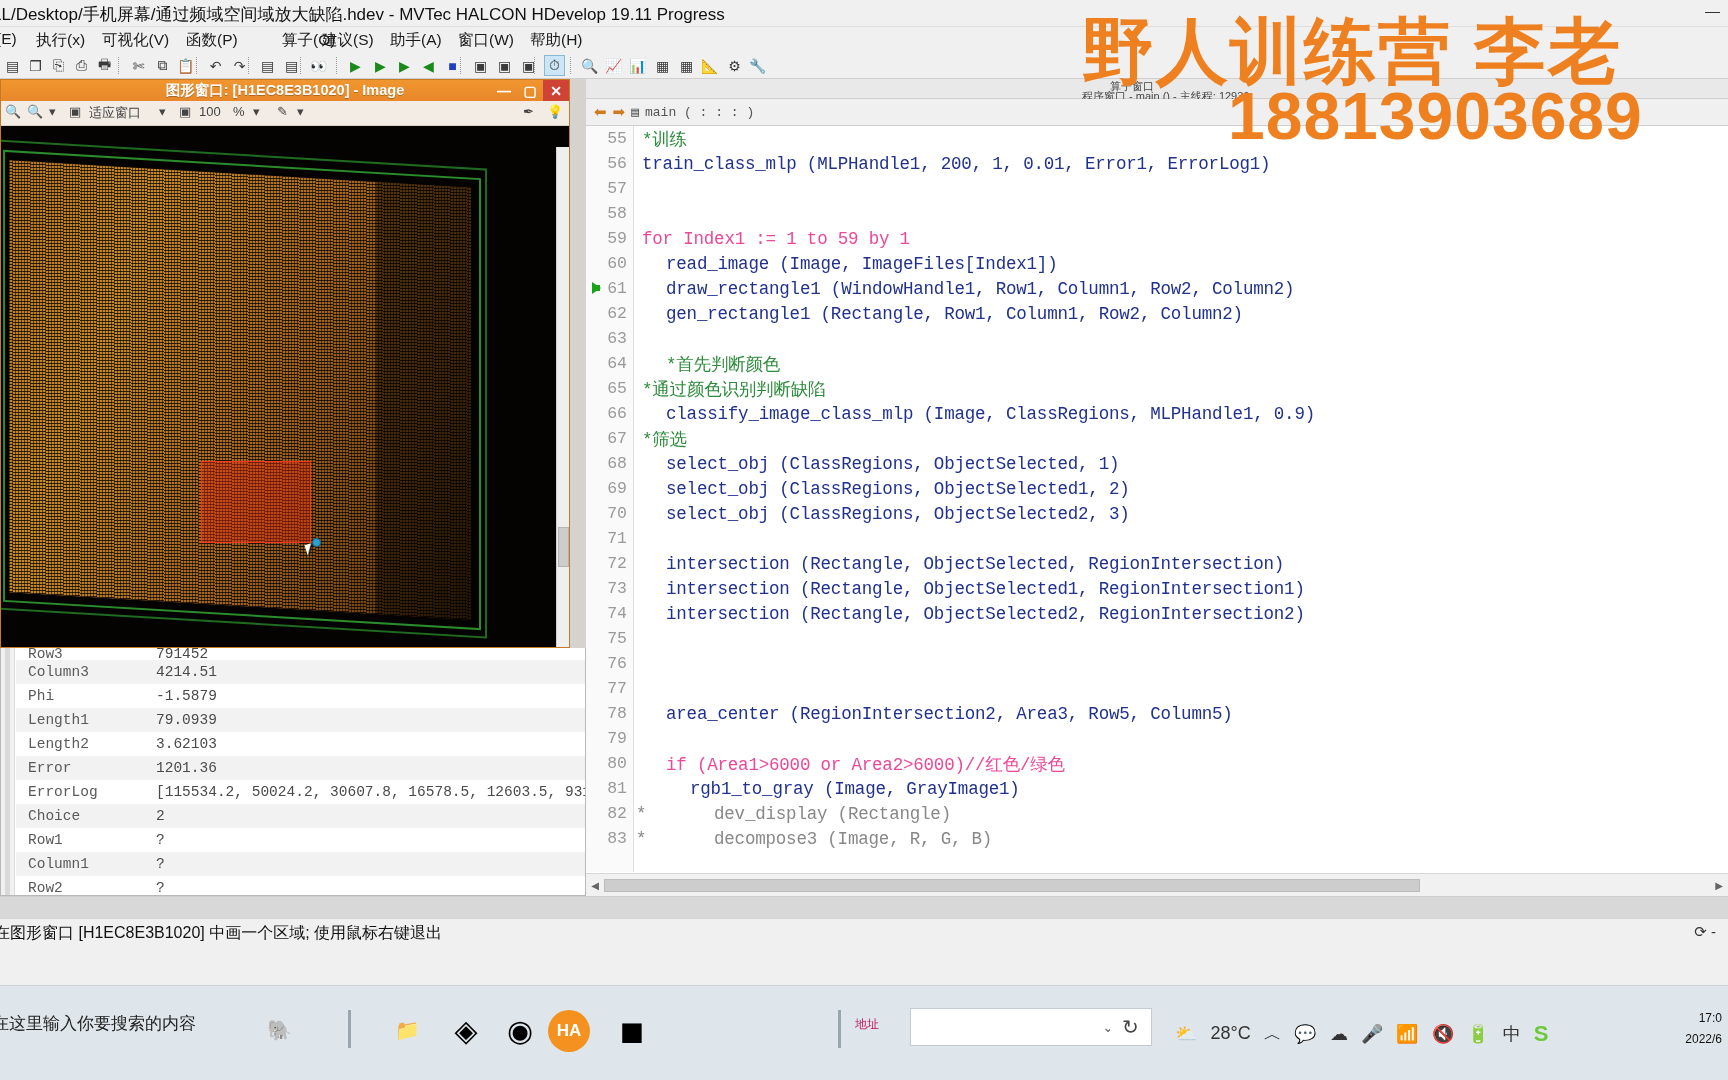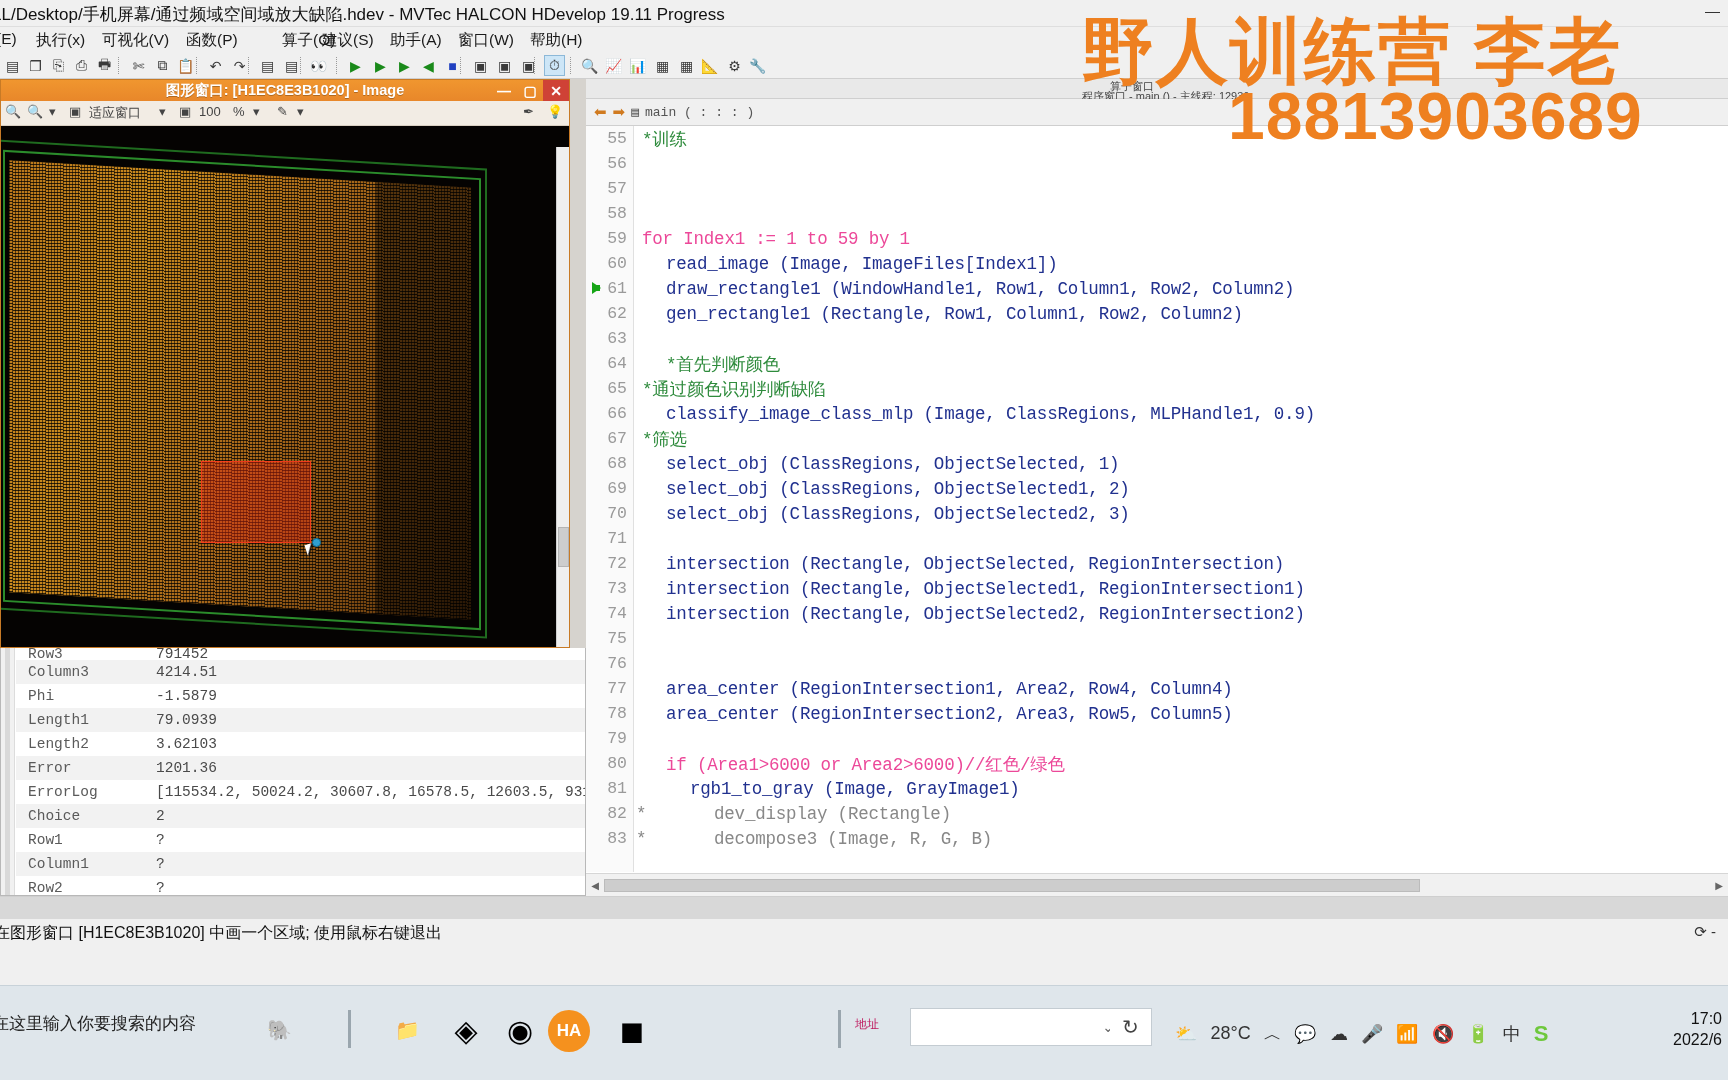--- a/index.html
+++ b/index.html
@@ -283,21 +283,21 @@
     background: #fff; border: 1px solid #c4ccd2; border-left: none;
     display: flex; align-items: center; justify-content: center;
     font-size: 20px; color: #444;
   }
   .tray { position: absolute; top: 0; height: 95px; display: flex;
     align-items: center; gap: 13px; }
   .tray .ti { font-size: 18px; color: #333; display: flex; align-items: center; }
   .temp { font-size: 20px; color: #111; }
   .clock {
     position: absolute; right: 6px; top: 22px; text-align: right;
-    font-size: 16px; color: #111; line-height: 21px;
+    font-size: 12px; color: #111; line-height: 21px;
   }
 
   
   .wm-title {
     position: absolute; left: 1082px; top: 4px;
     font-size: 72px; font-weight: bold; color: #ee8020;
     letter-spacing: 2px; white-space: nowrap; z-index: 50;
   }
   .wm-phone {
     position: absolute; left: 1228px; top: 78px;
@@ -481,20 +481,21 @@
 
     <div class="codearea">
       <div class="gutter"></div>
       <div id="codelines">
           <div class="code-line">
             <div class="lineno">55</div>
             <div class="ltext comment" style="padding-left: 8px;">*训练</div>
           </div>
           <div class="code-line">
             <div class="lineno">56</div>
+            <div class="ltext " style="padding-left: 8px;">train_class_mlp (MLPHandle1, 200, 1, 0.01, Error1, ErrorLog1)</div>
           </div>
           <div class="code-line">
             <div class="lineno">57</div>
             <div class="ltext " style="padding-left: 8px;"></div>
           </div>
           <div class="code-line">
             <div class="lineno">58</div>
             <div class="ltext " style="padding-left: 8px;"></div>
           </div>
           <div class="code-line">
@@ -564,21 +565,20 @@
           </div>
           <div class="code-line">
             <div class="lineno">75</div>
             <div class="ltext " style="padding-left: 8px;"></div>
           </div>
           <div class="code-line">
             <div class="lineno">76</div>
           </div>
           <div class="code-line">
             <div class="lineno">77</div>
-            <div class="ltext " style="padding-left: 32px;">area_center (RegionIntersection1, Area2, Row4, Column4)</div>
           </div>
           <div class="code-line">
             <div class="lineno">78</div>
             <div class="ltext " style="padding-left: 32px;">area_center (RegionIntersection2, Area3, Row5, Column5)</div>
           </div>
           <div class="code-line">
             <div class="lineno">79</div>
             <div class="ltext " style="padding-left: 8px;"></div>
           </div>
           <div class="code-line">

